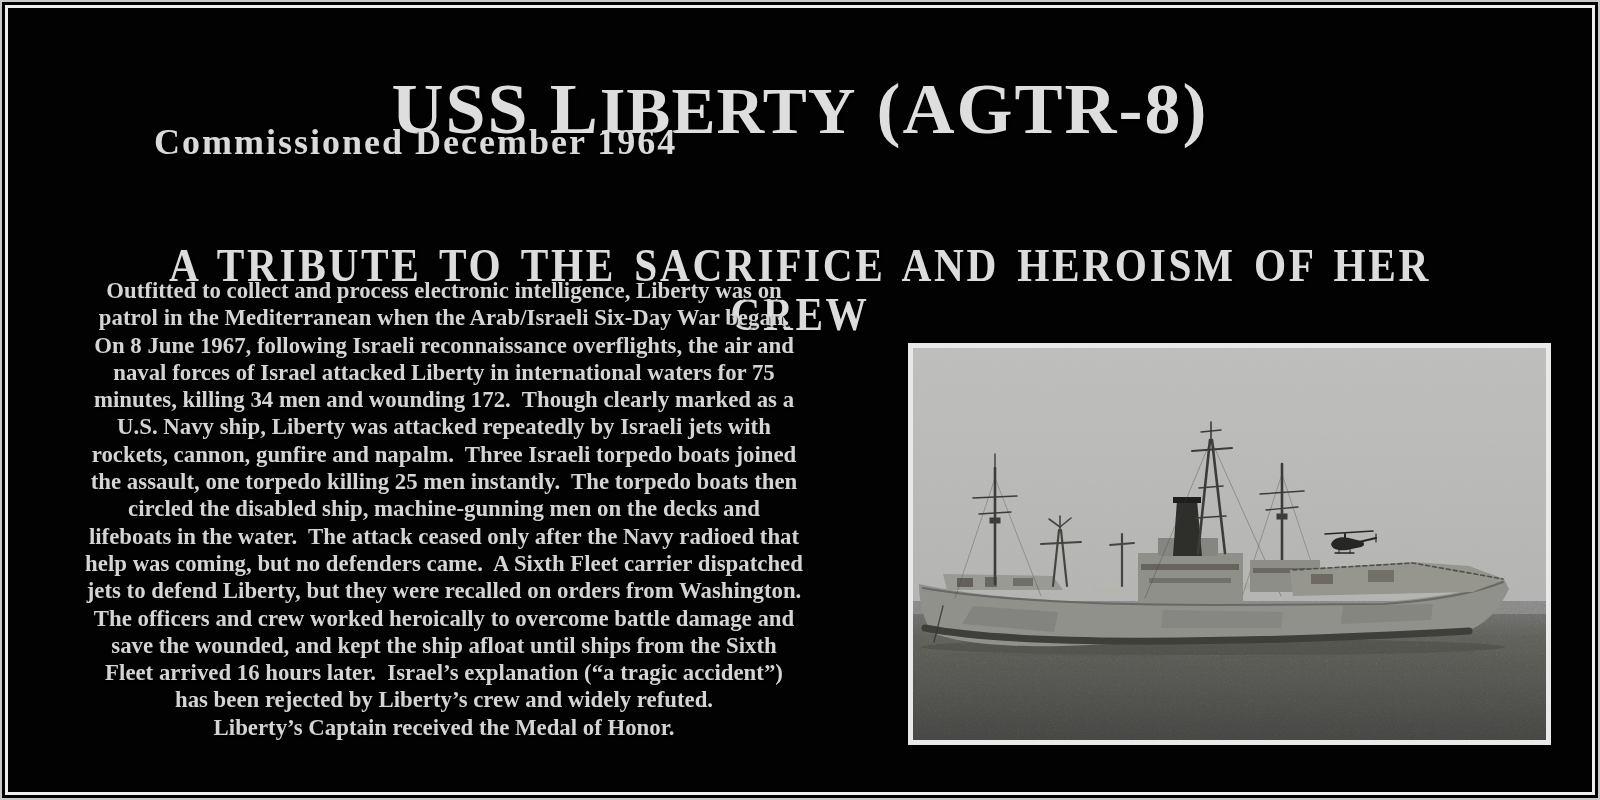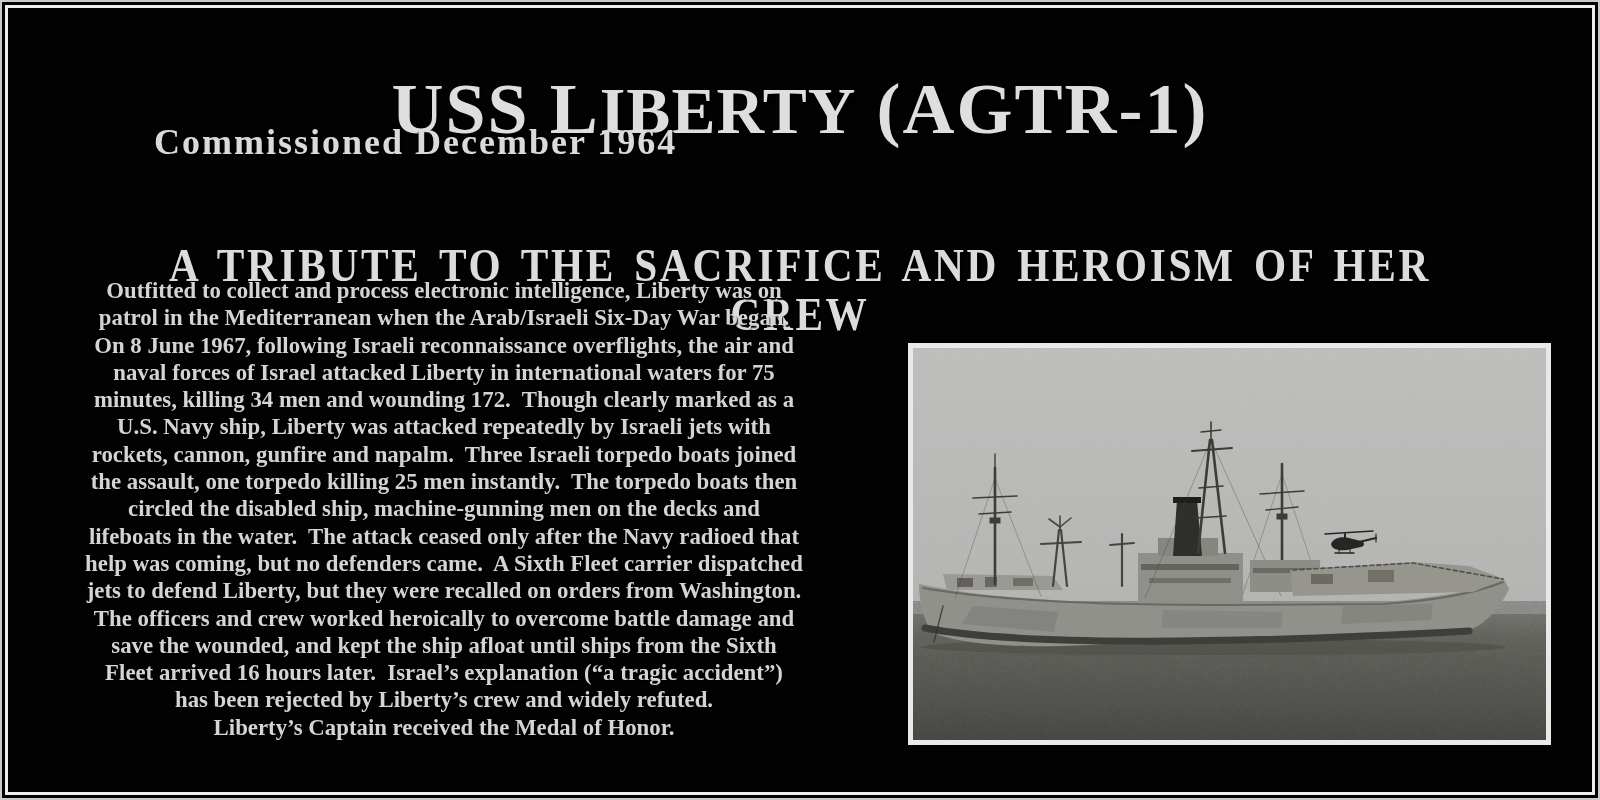--- a/index.html
+++ b/index.html
@@ -52,21 +52,21 @@
   }
   .photo-frame svg{display:block;width:100%;height:100%;}
 </style>
 </head>
 <body>
 
 <div class="stage">
 
   <div class="border-frame"></div>
 
-  <h1 class="title"><span>USS L</span><span class="sc">IBERTY</span><span> (AGTR-1)</span></h1>
+  <h1 class="title"><span>USS L</span><span class="sc">IBERTY</span><span> (AGTR-8)</span></h1>
 
   <div class="subtitle-row">
     <div>Commissioned December 1964</div>
   </div>
 
   <h2 class="tribute">A TRIBUTE TO THE SACRIFICE AND HEROISM OF HER CREW</h2>
 
   <div class="body-text">
       <div class="line">Outfitted to collect and process electronic intelligence, Liberty was on</div>
       <div class="line">patrol in the Mediterranean when the Arab/Israeli Six-Day War began.</div>

